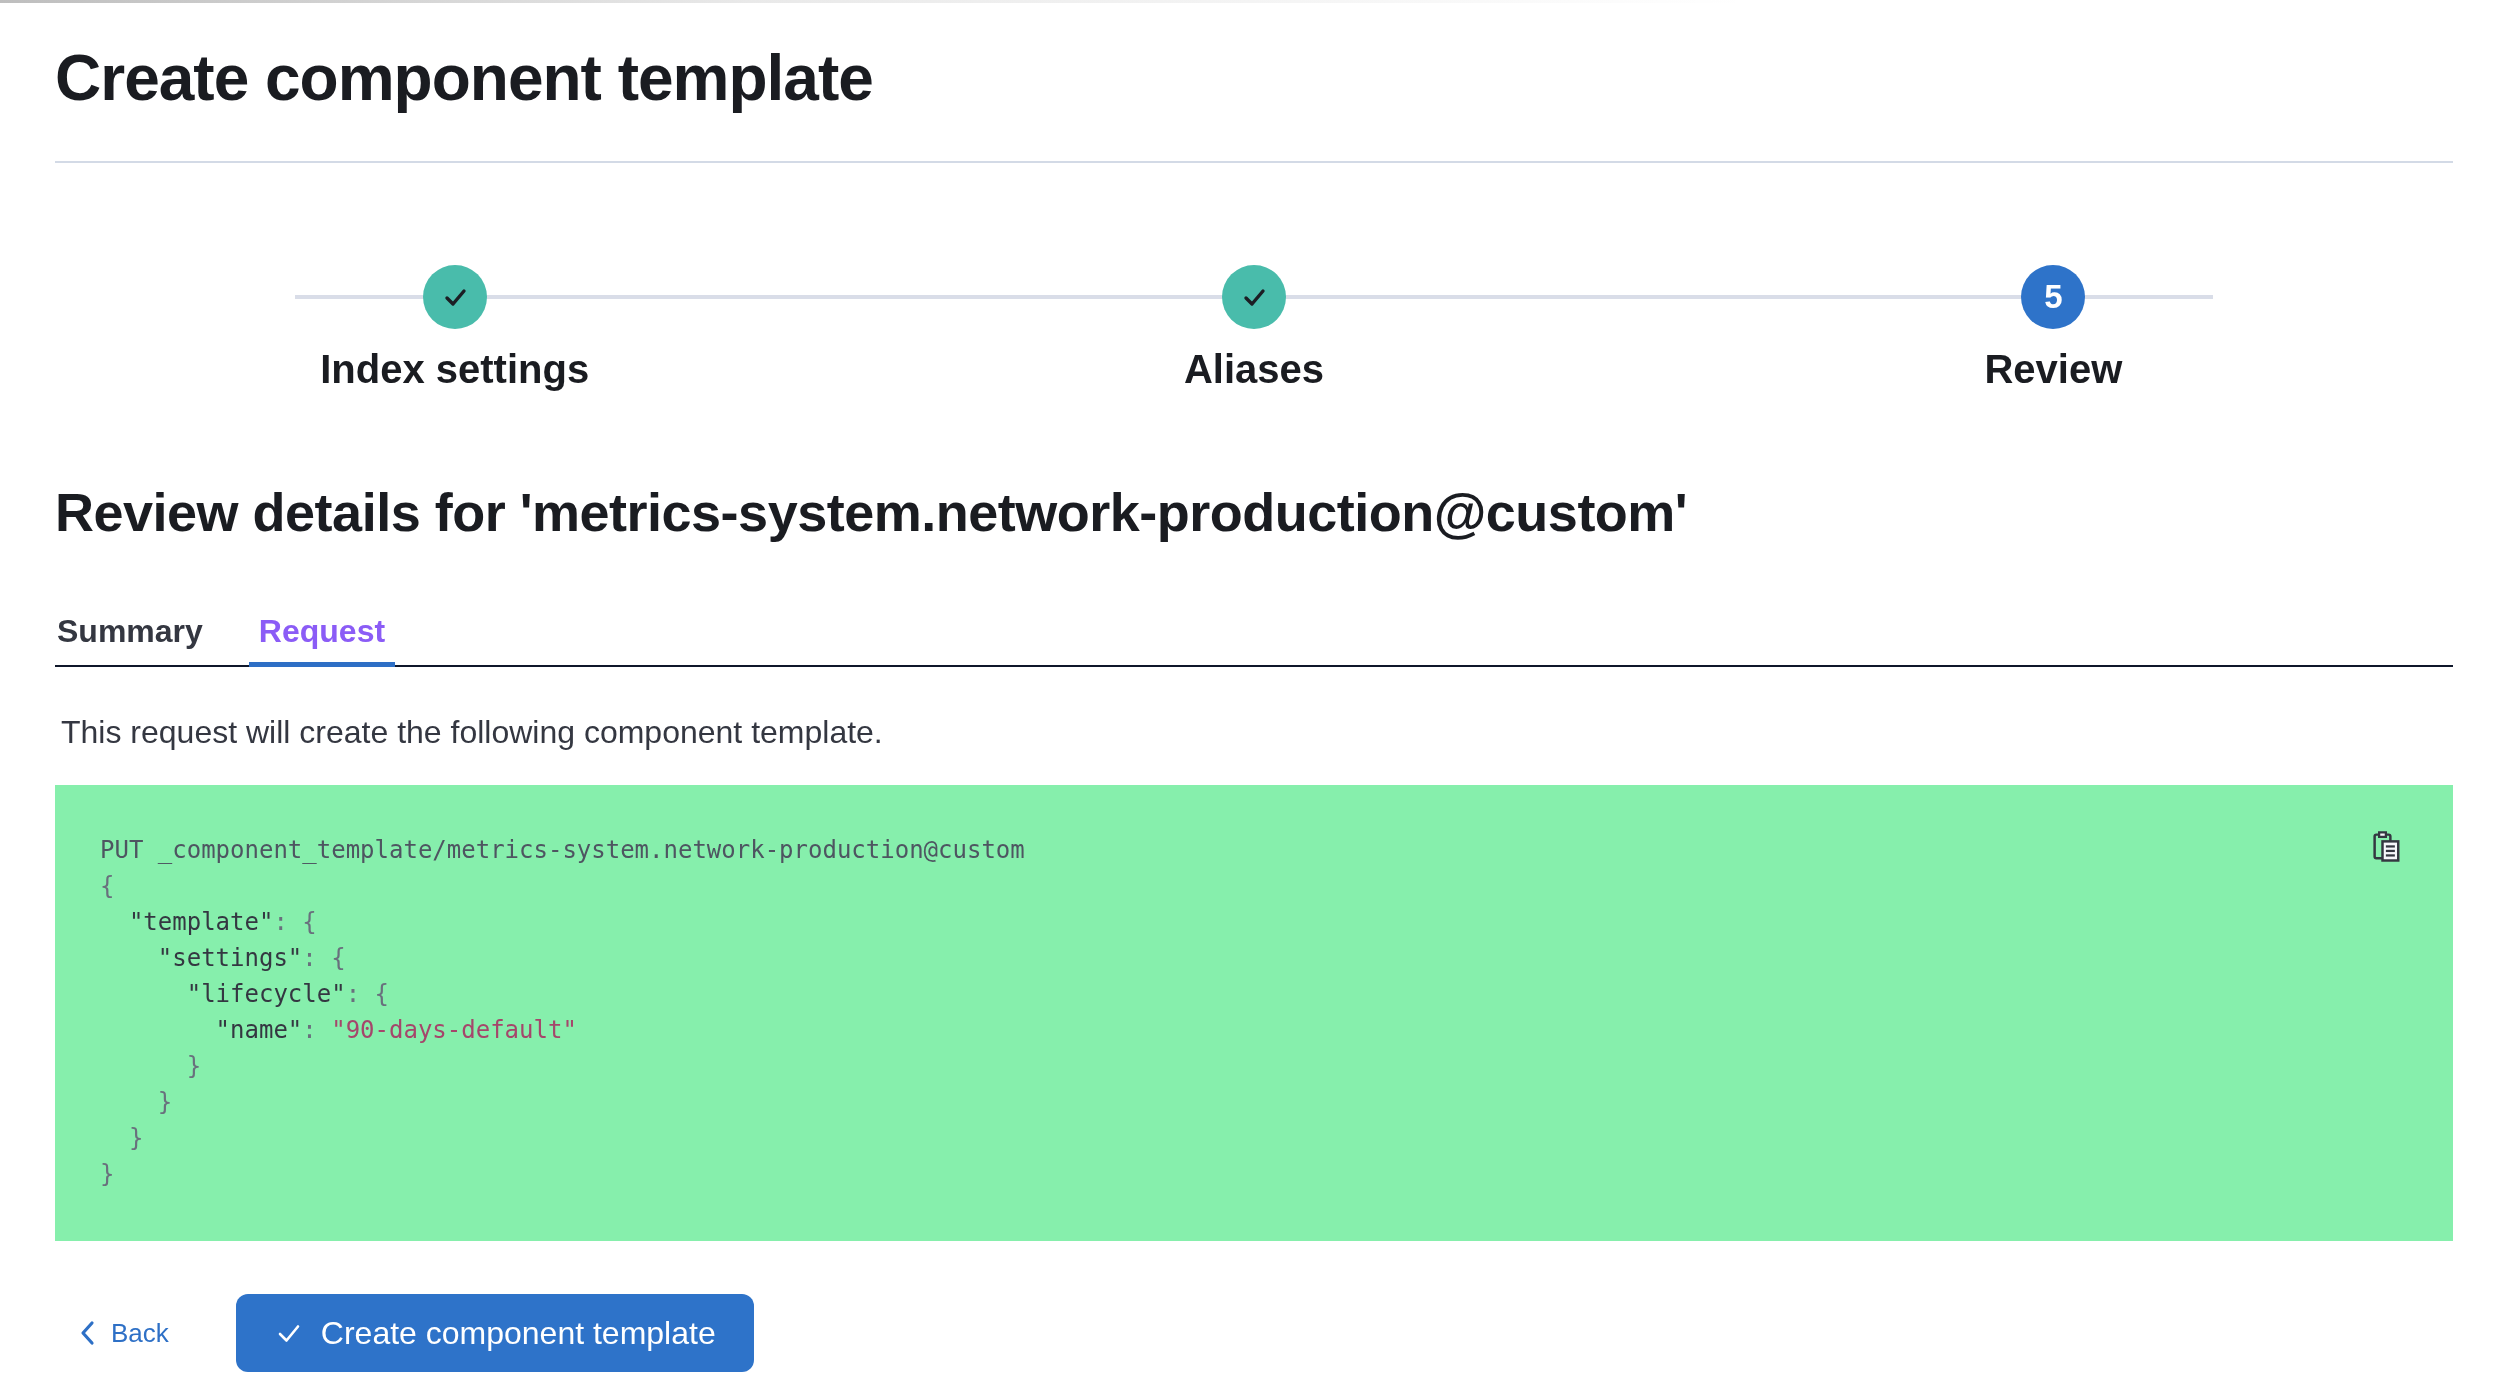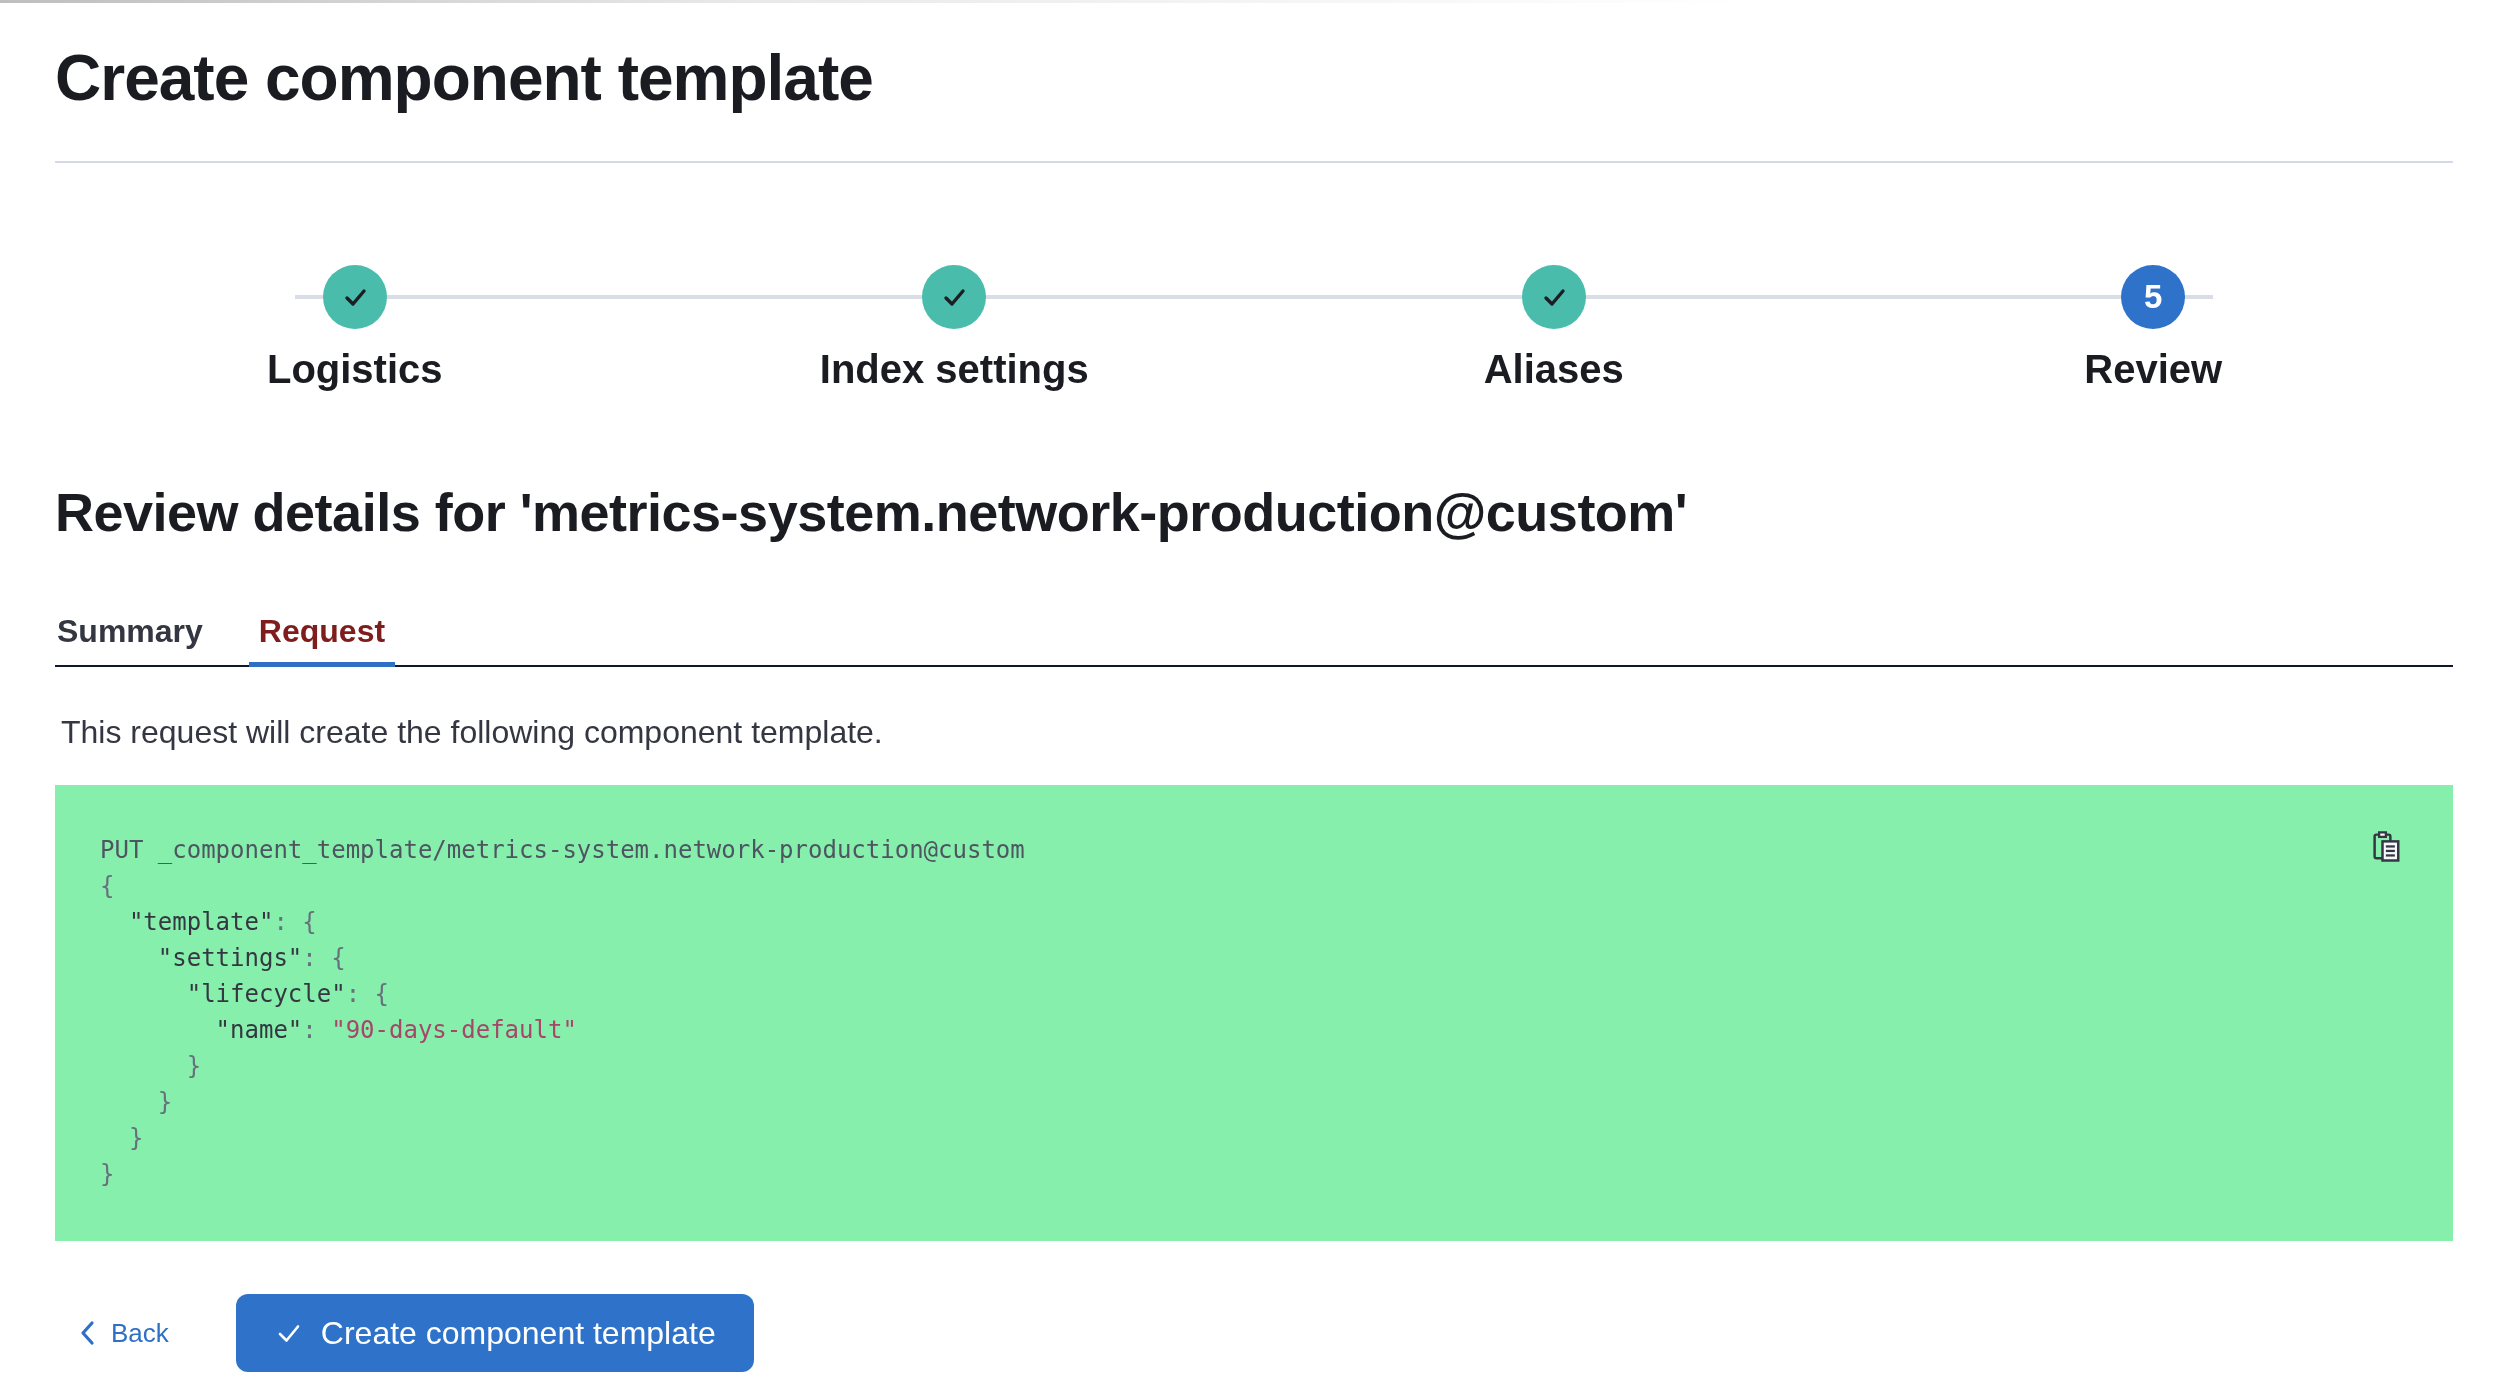--- a/index.html
+++ b/index.html
@@ -50,21 +50,21 @@
     margin:88px 0 0; font-size:54px; line-height:62px; font-weight:700;
     color:#1a1c21; letter-spacing:-0.5px;
   }
 
   
   .tabs { display:flex; gap:52px; margin-top:68px; border-bottom:2px solid #0f172a; }
   .tab {
     font-size:32px; line-height:40px; font-weight:600; color:#343741;
     padding:0 2px 14px; position:relative; cursor:pointer;
   }
-  .tab.selected { color:#7f1d1d; }
+  .tab.selected { color:#8b5cf6; }
   .tab.selected::after {
     content:""; position:absolute; left:-8px; right:-8px; bottom:-2px; height:5px;
     background:#2e6fc5;
   }
 
   
   p.request-desc { margin:44px 6px 0; font-size:32px; line-height:42px; color:#343741; }
 
   
   .code-panel {
@@ -103,28 +103,20 @@
 <div class="top-edge"></div>
 
 <div class="page">
 
   <h1 class="page-title">Create component template</h1>
   <hr class="title-rule">
 
   <div class="stepper">
     <div class="connector"></div>
 
-    <div class="step">
-      <div class="circle complete">
-        <svg width="30" height="30" viewBox="0 0 30 30" fill="none">
-          <polyline points="7,16 13,22 24,9" stroke="#1c1e24" stroke-width="3.4" stroke-linecap="round" stroke-linejoin="round"></polyline>
-        </svg>
-      </div>
-      <div class="step-label">Logistics</div>
-    </div>
 
     <div class="step">
       <div class="circle complete">
         <svg width="30" height="30" viewBox="0 0 30 30" fill="none">
           <polyline points="7,16 13,22 24,9" stroke="#1c1e24" stroke-width="3.4" stroke-linecap="round" stroke-linejoin="round"></polyline>
         </svg>
       </div>
       <div class="step-label">Index settings</div>
     </div>
 

